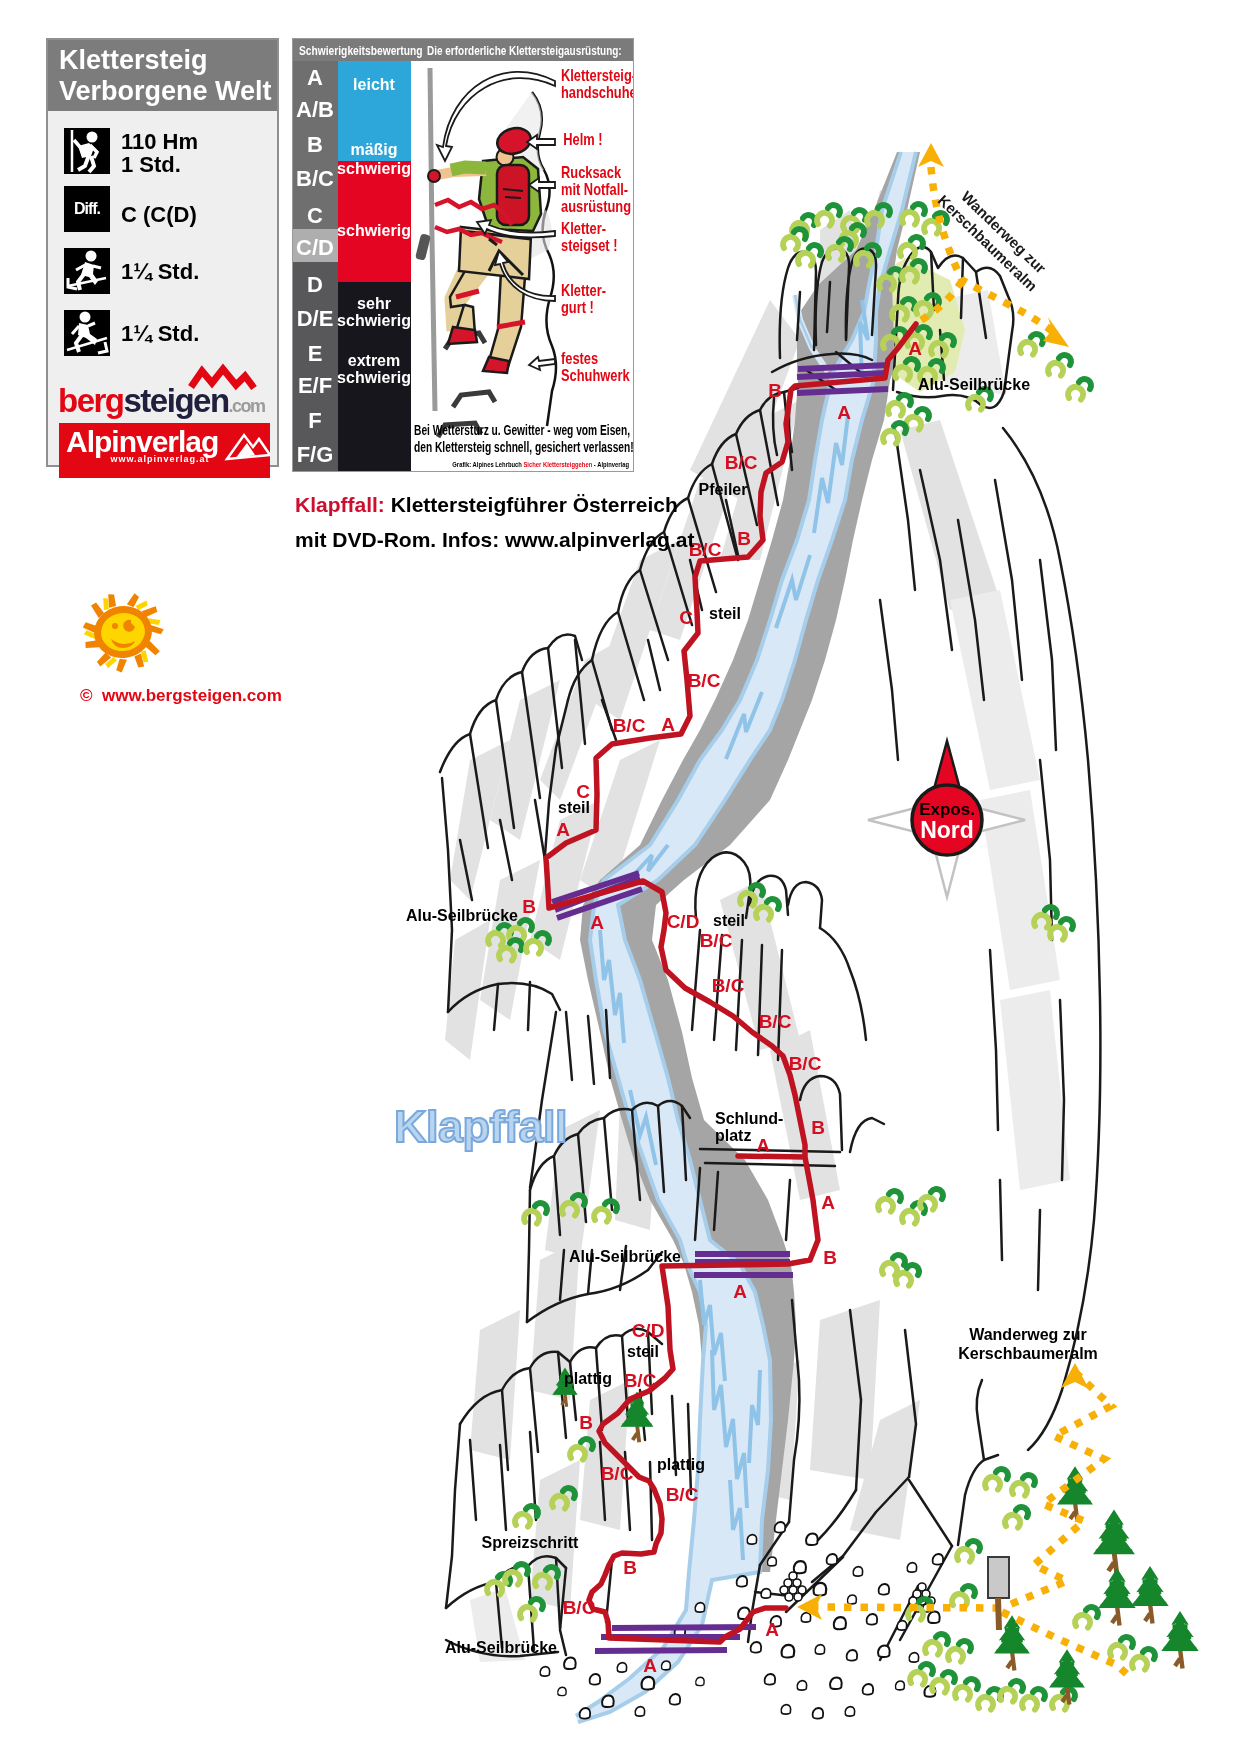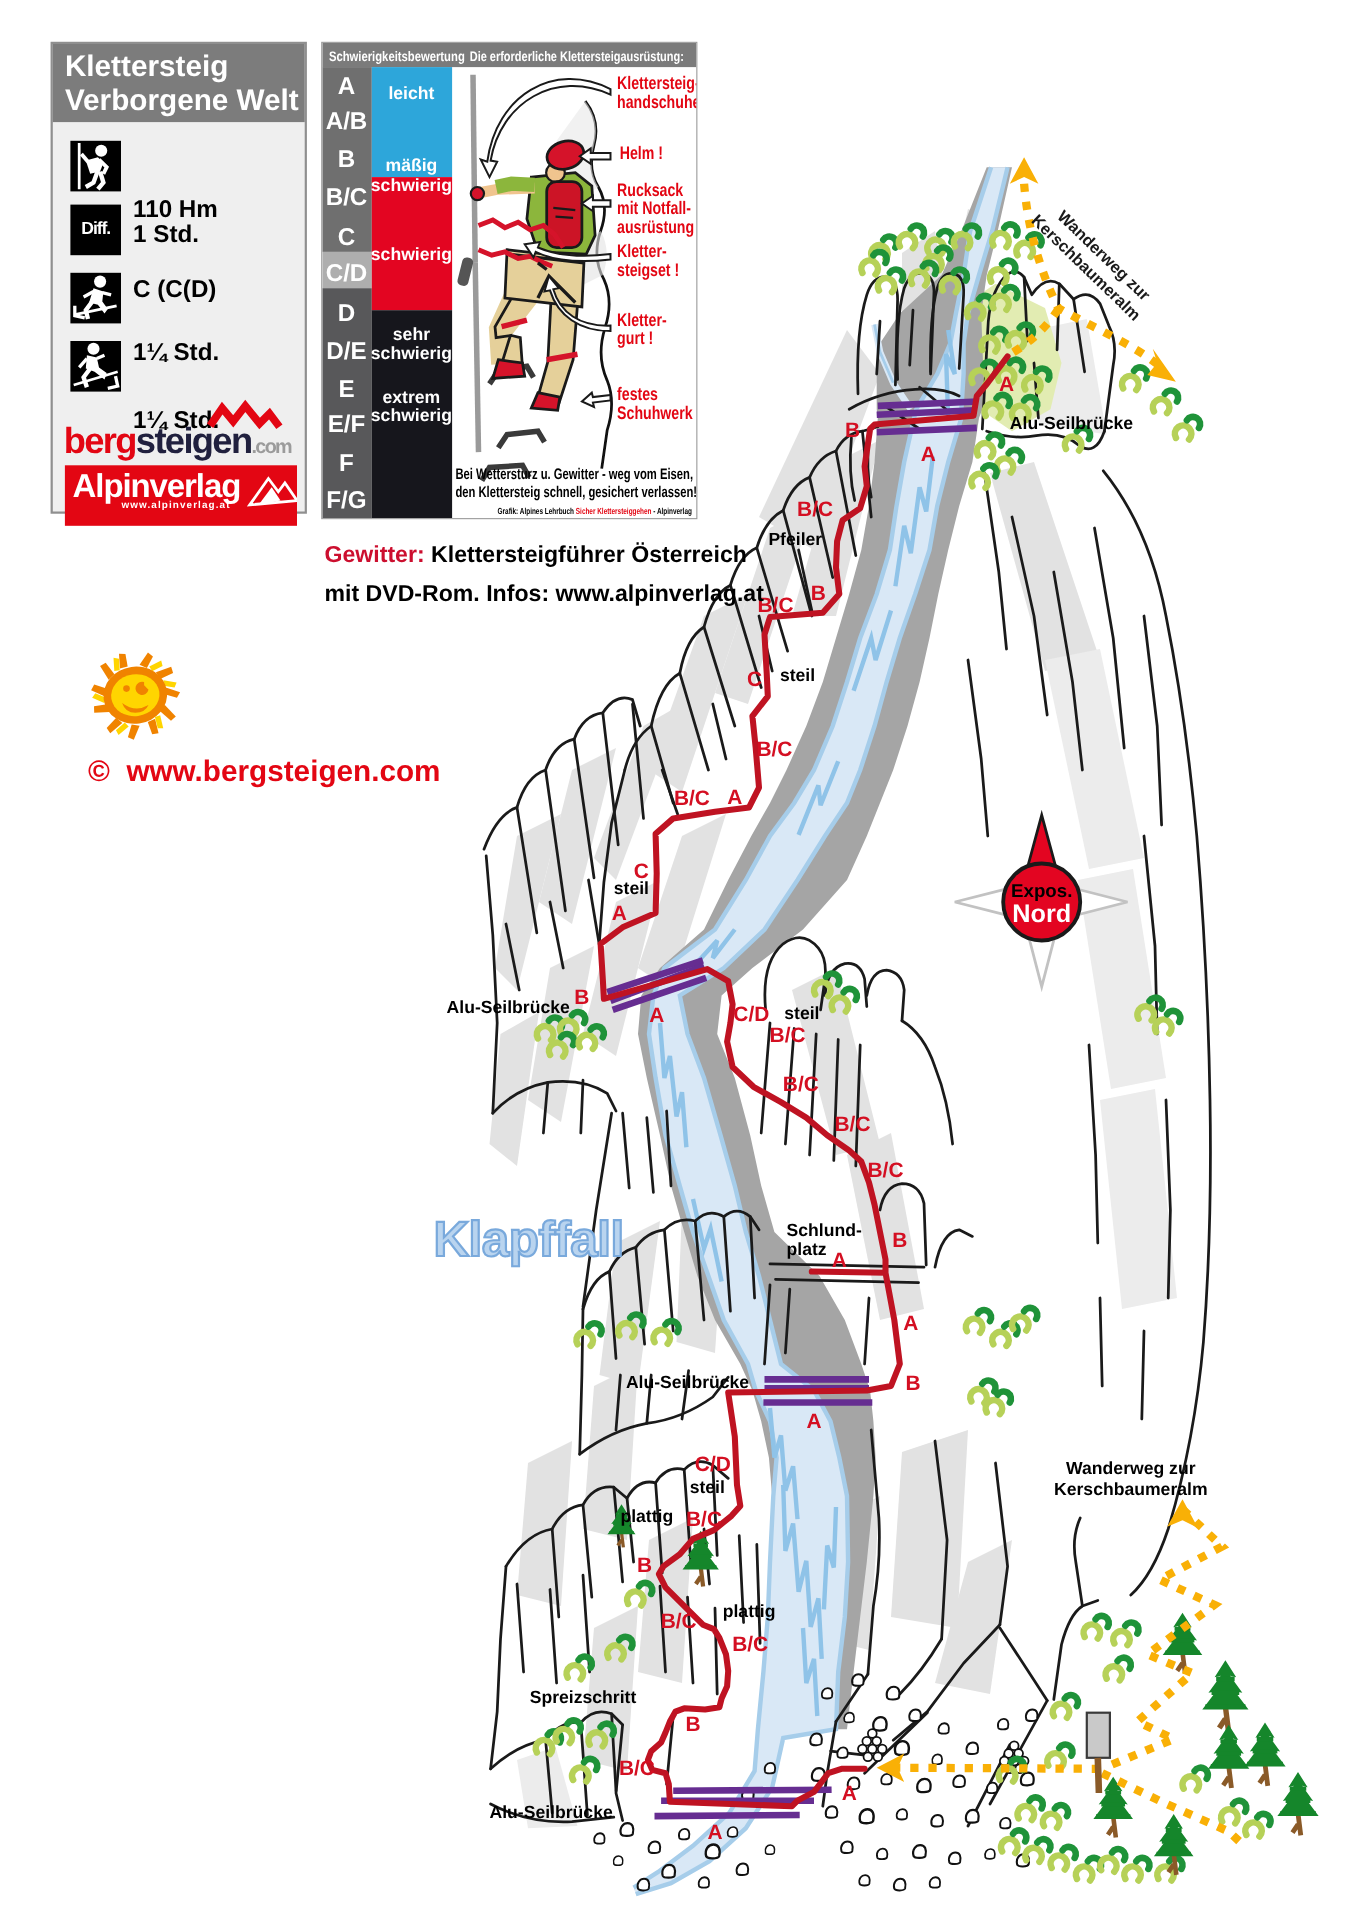--- a/index.html
+++ b/index.html
@@ -2,28 +2,28 @@
 <html><head>
 <meta charset="utf-8">
 <style>
   html,body{margin:0;padding:0;}
   body{width:1240px;height:1754px;position:relative;background:#fff;font-family:"Liberation Sans",sans-serif;overflow:hidden;}
   .abs{position:absolute;}
   
   #infobox{left:46px;top:38px;width:229px;height:425px;border:2px solid #8f8f8f;background:#efefef;}
   #infohead{position:absolute;left:0;top:0;width:100%;height:71px;background:#7c7c7c;color:#fff;font-weight:bold;font-size:27px;line-height:31px;padding:5px 0 0 11px;box-sizing:border-box;}
   .icon{position:absolute;left:16px;width:46px;height:46px;background:#000;}
-  .itxt{position:absolute;left:73px;color:#000;font-weight:bold;font-size:22px;line-height:23px;margin-top:48px;}
+  .itxt{position:absolute;left:73px;color:#000;font-weight:bold;font-size:22px;line-height:23px;}
   #bstg{position:absolute;left:10px;top:320px;width:215px;height:60px;}
   #alpv{position:absolute;left:11px;top:383px;width:211px;height:55px;background:#e30613;}
   
   #panel{left:292px;top:38px;width:340px;height:432px;border:1px solid #9a9a9a;background:#fff;text-align:right;}
   
   #buchtipp{left:295px;top:487px;width:400px;font-size:21px;font-weight:bold;color:#000;line-height:35px;}
-  #copyright{left:80px;top:686px;font-size:27px;font-weight:bold;color:#e30613;}
+  #copyright{left:80px;top:686px;font-size:17px;font-weight:bold;color:#e30613;}
 </style>
 </head>
 <body>
 
 <svg id="map" class="abs" style="left:0;top:0" width="1240" height="1754" viewBox="0 0 1240 1754">
 <defs>
   <g id="tr">
     <path d="M -9 8 A 7.5 7.5 0 1 1 3 9.5" stroke="#b6d158" stroke-width="6" fill="none" stroke-linecap="round"></path>
     <path d="M 1 -8 A 6.5 6.5 0 1 1 12 -1" stroke="#1f9339" stroke-width="6" fill="none" stroke-linecap="round"></path>
   </g>
@@ -600,14 +600,14 @@
       <path d="M2 -29 l8 -9 3 4 -7 8 Z" transform="rotate(315)"></path>
     </g>
     <ellipse cx="0" cy="0" rx="29" ry="26" fill="#f08300" transform="rotate(-8)"></ellipse>
     <ellipse cx="0" cy="0" rx="22" ry="19" fill="#ffd500" transform="rotate(-8)"></ellipse>
     <circle cx="-8" cy="-6" r="3" fill="#f08300"></circle>
     <path d="M8 -12 a6 6 0 1 0 4 7 l-4 -4 Z" fill="#f08300"></path>
     <path d="M-12 7 q12 9 24 2 q-3 7 -12 7 q-9 0 -12 -9 Z" fill="#f08300"></path>
   </g>
 </svg>
 
-<div id="buchtipp" class="abs"><span style="color:#cc0f2f">Gewitter:</span> Klettersteigführer Österreich<br>mit DVD-Rom. Infos: www.alpinverlag.at</div>
+<div id="buchtipp" class="abs"><span style="color:#cc0f2f">Klapffall:</span> Klettersteigführer Österreich<br>mit DVD-Rom. Infos: www.alpinverlag.at</div>
 <div id="copyright" class="abs">©&nbsp; www.bergsteigen.com</div>
 
 </body></html>

